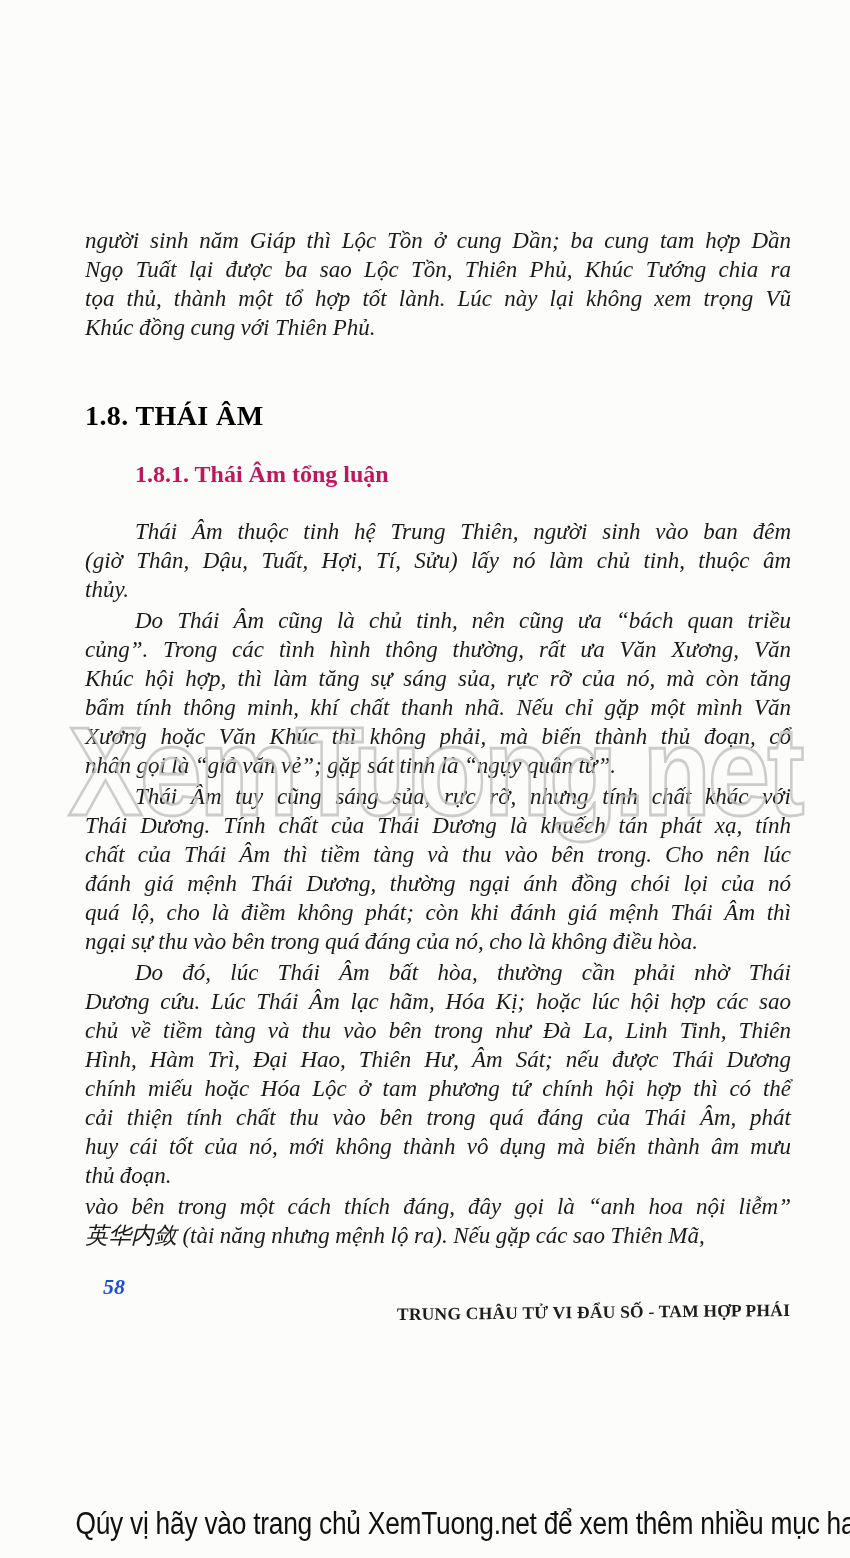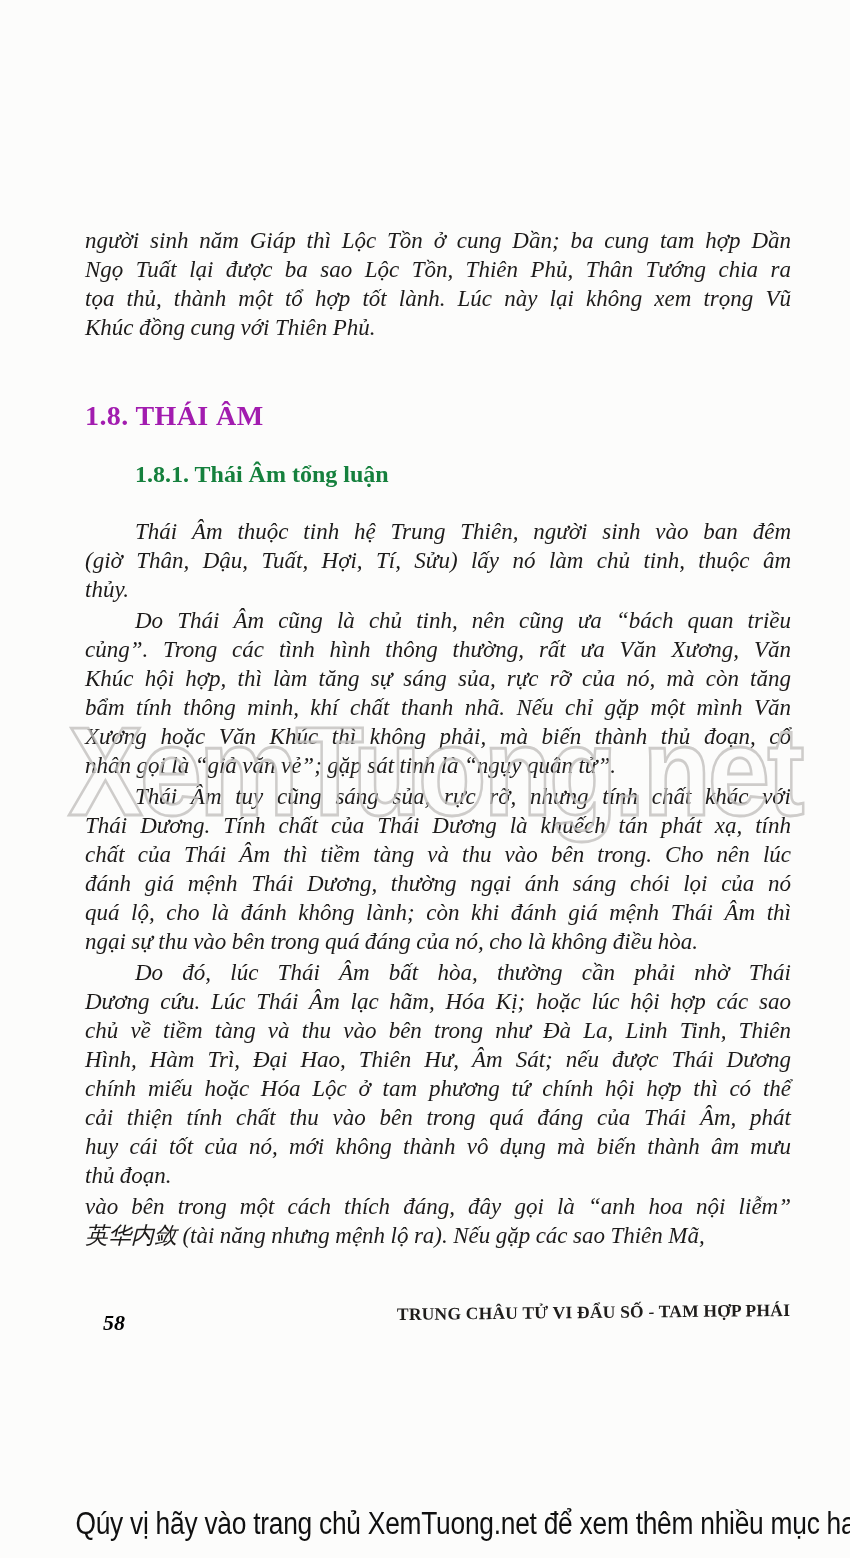--- a/index.html
+++ b/index.html
@@ -39,29 +39,29 @@
   }
   .line.last { text-align-last: left; }
   .para.indent .line.first { padding-left: 50px; }
 
   .h1 {
     margin: 57px 0 0 0;
     font-size: 28px;
     line-height: 34px;
     font-weight: bold;
     letter-spacing: 0.4px;
-    color: #a21caf;
+    color: #000000;
   }
   .para + .h1 { margin-top: 57px; }
   .h2 {
     margin: 26px 0 0 50px;
     font-size: 24px;
     line-height: 30px;
     font-weight: bold;
-    color: #15803d;
+    color: #be185d;
   }
   .h2 + .para { margin-top: 28px; }
 
   
   .watermark {
     position: absolute;
     left: 68px;
     top: 700px;
     z-index: 3;
     font-family: "Liberation Sans", sans-serif;
@@ -75,25 +75,25 @@
     opacity: 0.8;
     white-space: nowrap;
     pointer-events: none;
   }
 
   
   .footer { position: absolute; left: 0; top: 0; width: 100%; z-index: 2; }
   .page-number {
     position: absolute;
     left: 103px;
-    top: 1310px;
+    top: 1274px;
     font-size: 22px;
     font-style: italic;
     font-weight: bold;
-    color: #000000;
+    color: #1d4ed8;
   }
   .running-title {
     position: absolute;
     right: 60px;
     top: 1302px;
     font-size: 17.5px;
     font-weight: bold;
     letter-spacing: 0.2px;
     color: #1f1d1b;
     white-space: nowrap;
@@ -124,21 +124,21 @@
 </head>
 <body>
 
 <div class="page">
 
   <div class="watermark">XemTuong.net</div>
 
   <div class="content">
       <div class="para">
         <div class="line first">người sinh năm Giáp thì Lộc Tồn ở cung Dần; ba cung tam hợp Dần</div>
-        <div class="line">Ngọ Tuất lại được ba sao Lộc Tồn, Thiên Phủ, Thân Tướng chia ra</div>
+        <div class="line">Ngọ Tuất lại được ba sao Lộc Tồn, Thiên Phủ, Khúc Tướng chia ra</div>
         <div class="line">tọa thủ, thành một tổ hợp tốt lành. Lúc này lại không xem trọng Vũ</div>
         <div class="line last">Khúc đồng cung với Thiên Phủ.</div>
       </div>
       <div class="h1">1.8. THÁI ÂM</div>
       <div class="h2">1.8.1. Thái Âm tổng luận</div>
       <div class="para indent">
         <div class="line first">Thái Âm thuộc tinh hệ Trung Thiên, người sinh vào ban đêm</div>
         <div class="line">(giờ Thân, Dậu, Tuất, Hợi, Tí, Sửu) lấy nó làm chủ tinh, thuộc âm</div>
         <div class="line last">thủy.</div>
       </div>
@@ -147,22 +147,22 @@
         <div class="line">củng”. Trong các tình hình thông thường, rất ưa Văn Xương, Văn</div>
         <div class="line">Khúc hội hợp, thì làm tăng sự sáng sủa, rực rỡ của nó, mà còn tăng</div>
         <div class="line">bẩm tính thông minh, khí chất thanh nhã. Nếu chỉ gặp một mình Văn</div>
         <div class="line">Xương hoặc Văn Khúc thì không phải, mà biến thành thủ đoạn, cổ</div>
         <div class="line last">nhân gọi là “giả văn vẻ”; gặp sát tinh là “ngụy quân tử”.</div>
       </div>
       <div class="para indent">
         <div class="line first">Thái Âm tuy cũng sáng sủa, rực rỡ, nhưng tính chất khác với</div>
         <div class="line">Thái Dương. Tính chất của Thái Dương là khuếch tán phát xạ, tính</div>
         <div class="line">chất của Thái Âm thì tiềm tàng và thu vào bên trong. Cho nên lúc</div>
-        <div class="line">đánh giá mệnh Thái Dương, thường ngại ánh sáng chói lọi của nó</div>
-        <div class="line">quá lộ, cho là đánh không lành; còn khi đánh giá mệnh Thái Âm thì</div>
+        <div class="line">đánh giá mệnh Thái Dương, thường ngại ánh đồng chói lọi của nó</div>
+        <div class="line">quá lộ, cho là điềm không phát; còn khi đánh giá mệnh Thái Âm thì</div>
         <div class="line last">ngại sự thu vào bên trong quá đáng của nó, cho là không điều hòa.</div>
       </div>
       <div class="para indent">
         <div class="line first">Do đó, lúc Thái Âm bất hòa, thường cần phải nhờ Thái</div>
         <div class="line">Dương cứu. Lúc Thái Âm lạc hãm, Hóa Kị; hoặc lúc hội hợp các sao</div>
         <div class="line">chủ về tiềm tàng và thu vào bên trong như Đà La, Linh Tinh, Thiên</div>
         <div class="line">Hình, Hàm Trì, Đại Hao, Thiên Hư, Âm Sát; nếu được Thái Dương</div>
         <div class="line">chính miếu hoặc Hóa Lộc ở tam phương tứ chính hội hợp thì có thể</div>
         <div class="line">cải thiện tính chất thu vào bên trong quá đáng của Thái Âm, phát</div>
         <div class="line">huy cái tốt của nó, mới không thành vô dụng mà biến thành âm mưu</div>

